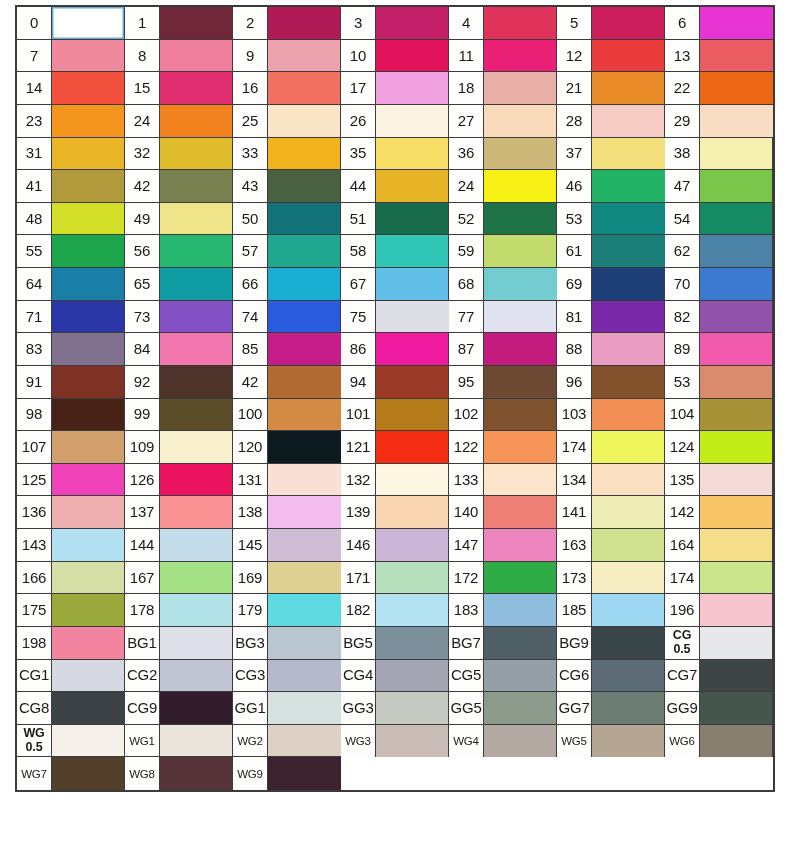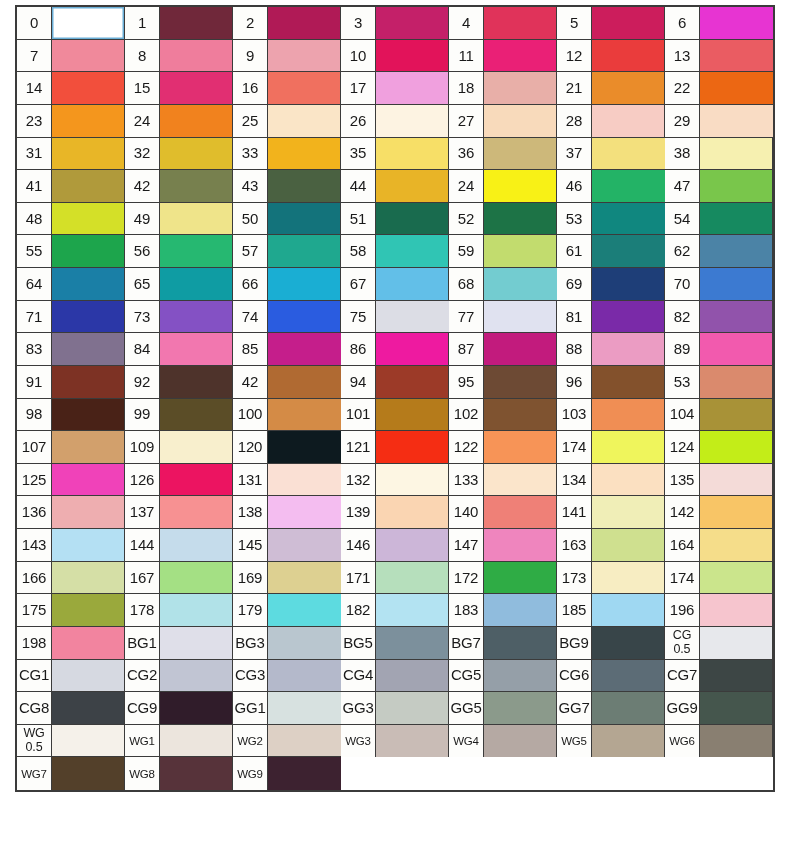--- a/index.html
+++ b/index.html
@@ -64,21 +64,21 @@
     box-sizing: border-box;
     border-right: 1.5px solid #3b3b3b;
     white-space: pre-line;
     font-weight: 400;
   }
   .cell-label.small {
     font-size: 11.5px;
   }
   .cell-label.twoline {
     font-size: 12.5px;
-    font-weight: 400;
+    font-weight: 700;
     line-height: 1.1;
   }
   .cell-swatch {
     flex: 1 1 auto;
     min-width: 0;
   }
   .cell-swatch.blank {
     background: #ffffff;
     box-shadow: inset 0 0 0 1.5px #6aaed6;
   }

